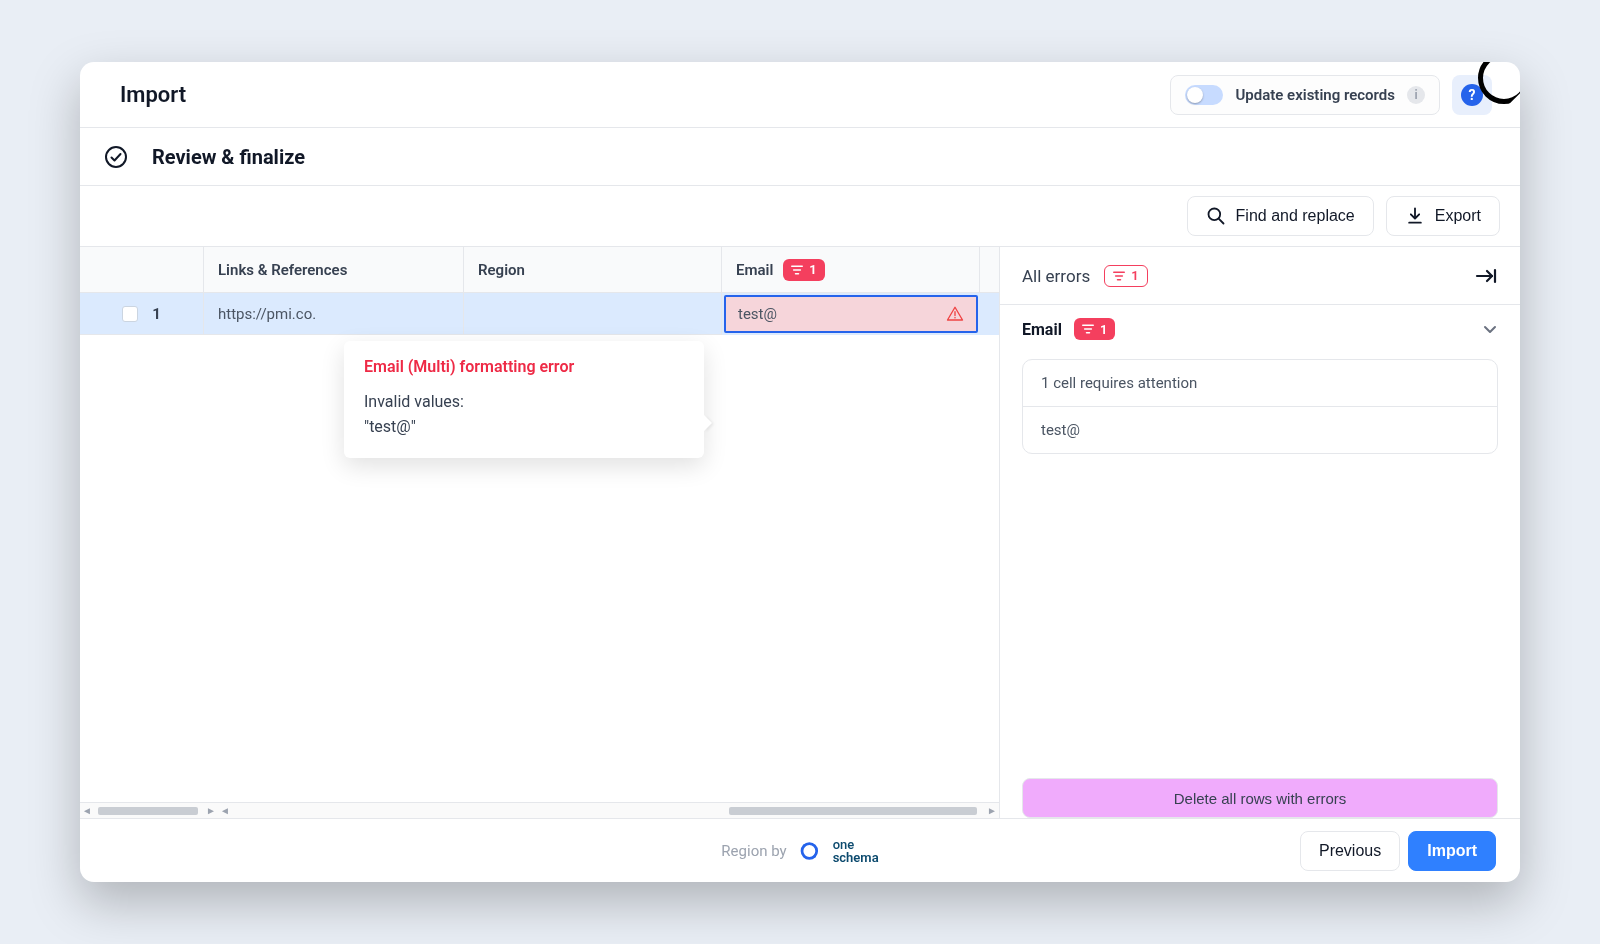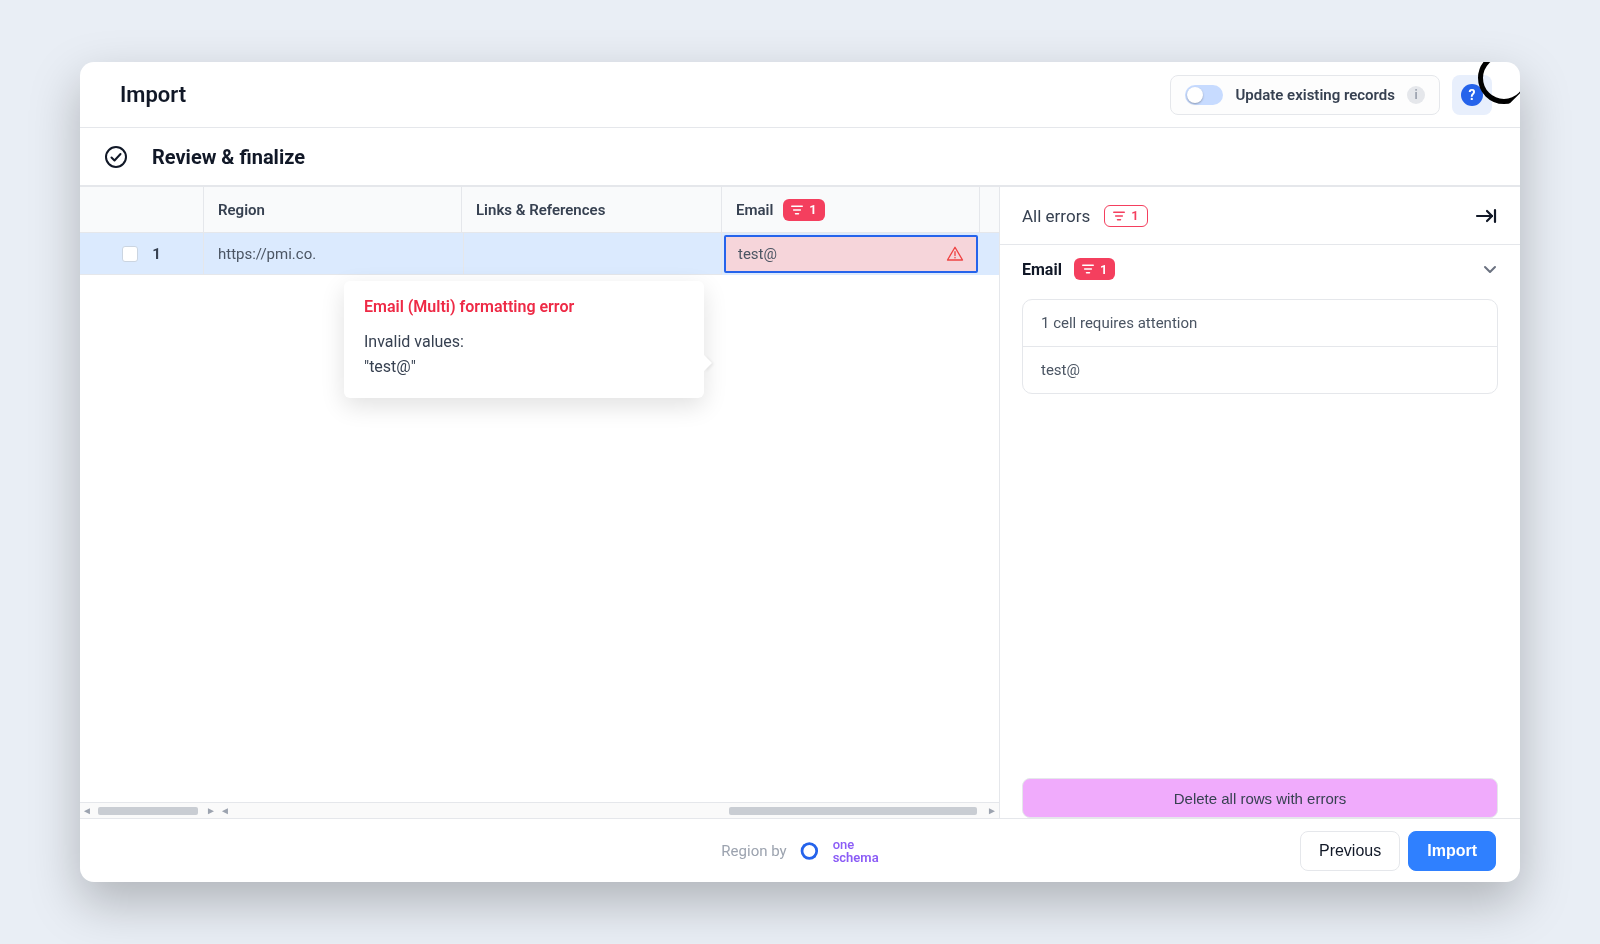--- a/index.html
+++ b/index.html
@@ -196,21 +196,21 @@
 
   
   .footer {
     height:64px; border-top:1px solid var(--border);
     display:flex; align-items:center; justify-content:space-between;
     padding:0 24px;
   }
   .powered { position:absolute; left:50%; transform:translateX(-50%);
     display:flex; align-items:center; gap:12px; color:#9ca3af; font-size:15px;}
   .os-logo { width:22px; height:22px; transform:rotate(45deg); color:#2563eb;}
-  .os-text { display:flex; flex-direction:column; line-height:1; font-size:13px; color:#8b5cf6; font-weight:600;}
+  .os-text { display:flex; flex-direction:column; line-height:1; font-size:13px; color:#0c4a6e; font-weight:600;}
   .os-text .l1 { font-weight:500; }
   .footer-right { margin-left:auto; display:flex; gap:8px; }
   .btn-primary { background:#2f80ff; border-color:#2f80ff; color:#fff; font-weight:600; }
 
   
   svg { display:block; }
 </style>
 </head>
 <body>
 
@@ -234,28 +234,45 @@
   </div>
 
   <div class="stepbar">
     <svg width="24" height="24" viewBox="0 0 24 24">
       <circle cx="12" cy="12" r="10" fill="none" stroke="#111827" stroke-width="2"></circle>
       <path d="M7.5 12.5 L10.5 15.5 L16.5 9" fill="none" stroke="#111827" stroke-width="2" stroke-linecap="round" stroke-linejoin="round"></path>
     </svg>
     <div class="step-title">Review &amp; finalize</div>
   </div>
 
+  <div class="actionbar">
+    <button class="btn">
+      <svg width="20" height="20" viewBox="0 0 24 24">
+        <circle cx="10" cy="10" r="7" fill="none" stroke="#111827" stroke-width="2.2"></circle>
+        <line x1="15.2" y1="15.2" x2="21" y2="21" stroke="#111827" stroke-width="2.2" stroke-linecap="round"></line>
+      </svg>
+      <span>Find and replace</span>
+    </button>
+    <button class="btn">
+      <svg width="20" height="20" viewBox="0 0 24 24">
+        <path d="M12 3 V14" stroke="#111827" stroke-width="2.2" stroke-linecap="round"></path>
+        <path d="M7 10 L12 15 L17 10" fill="none" stroke="#111827" stroke-width="2.2" stroke-linecap="round" stroke-linejoin="round"></path>
+        <line x1="5" y1="20" x2="19" y2="20" stroke="#111827" stroke-width="2.2" stroke-linecap="round"></line>
+      </svg>
+      <span>Export</span>
+    </button>
+  </div>
 
   <div class="main">
 
     <div class="grid">
       <div class="grid-head">
         <div class="cell col-num"></div>
+        <div class="cell col-links">Links &amp; References</div>
         <div class="cell col-region">Region</div>
-        <div class="cell col-links">Links &amp; References</div>
         <div class="cell col-email">
           <span>Email</span>
           <span class="badge">
             <svg width="12" height="10" viewBox="0 0 16 12">
               <path d="M1 1 H15 M3.5 6 H12.5 M6 11 H10" stroke="#fff" stroke-width="2" stroke-linecap="round"></path>
             </svg>
             <span>1</span>
           </span>
         </div>
       </div>

